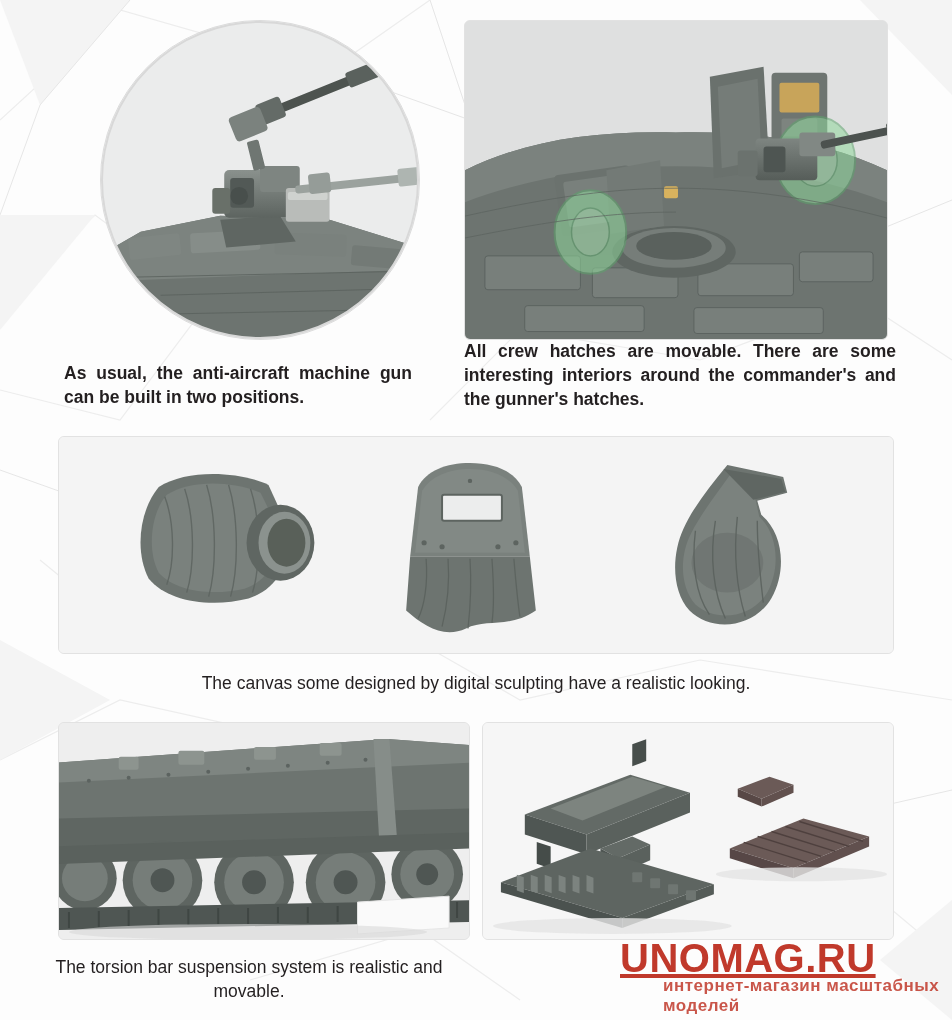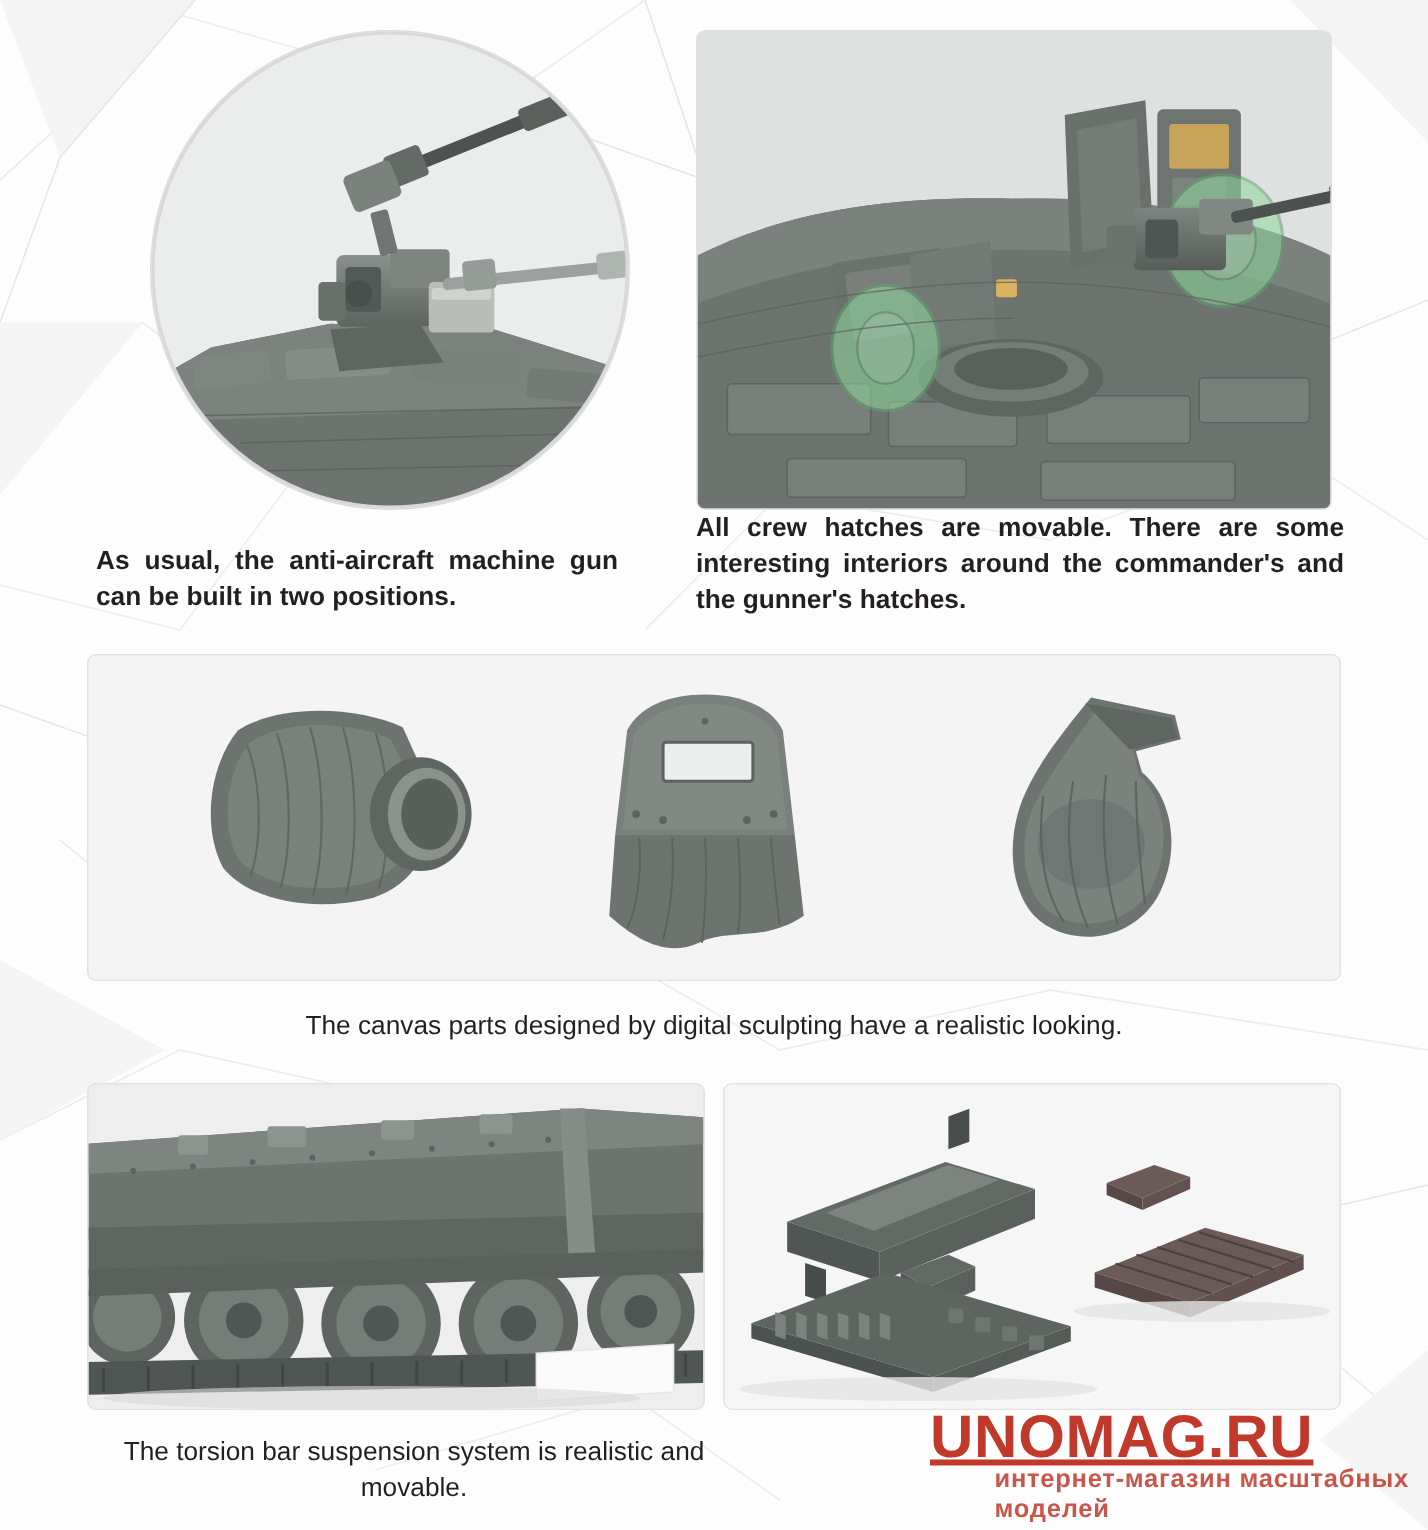--- a/index.html
+++ b/index.html
@@ -285,21 +285,21 @@
           <path d="M34,72 C30,104 34,136 48,156"></path>
           <path d="M54,62 C48,98 52,134 64,160"></path>
           <path d="M76,58 C72,96 76,132 84,158"></path>
           <path d="M96,62 C96,96 100,126 102,144"></path>
         </g>
         <ellipse cx="66" cy="104" rx="36" ry="30" fill="#5b625e" opacity=".35"></ellipse>
       </g>
     </svg>
   </div>
 
-  <div class="caption" style="left:58px; top:672px; width:836px;">The canvas parts designed by digital sculpting have a realistic looking.</div>
+  <div class="caption" style="left:58px; top:672px; width:836px;">The canvas some designed by digital sculpting have a realistic looking.</div>
 
   <div class="panel" style="left:58px; top:722px; width:412px; height:218px; background:#eeeeee;">
     <svg class="panel-inner" viewBox="0 0 412 218">
       <rect x="0" y="0" width="412" height="218" fill="#eeeeee"></rect>
 
       <path d="M-5,40 L330,16 L412,22 L412,92 L-5,104 Z" fill="#6d7470"></path>
       <path d="M-5,40 L330,16 L412,22 L412,40 L-5,60 Z" fill="#7e8581"></path>
 
       <path d="M-5,96 L412,86 L412,116 L-5,128 Z" fill="#5f6662"></path>
 
@@ -421,19 +421,19 @@
           <path d="M56,12 L120,32"></path>
             <path d="M70,7 L134,27"></path>
         </g>
       </g>
 
       <ellipse cx="130" cy="204" rx="120" ry="8" fill="#e5e5e5" opacity=".8"></ellipse>
       <ellipse cx="320" cy="152" rx="86" ry="7" fill="#e5e5e5" opacity=".8"></ellipse>
     </svg>
   </div>
 
-  <div class="caption" style="left:70px; top:956px; width:412px;">The torsion bar suspension system is realistic and movable.</div>
+  <div class="caption" style="left:43px; top:956px; width:412px;">The torsion bar suspension system is realistic and movable.</div>
 
 
   <div class="watermark wm-main" style="left:620px; top:936px;">UNOMAG.RU</div>
   <div class="watermark wm-sub" style="left:663px; top:976px;">интернет-магазин масштабных моделей</div>
 
 </div>
 
 </body></html>

